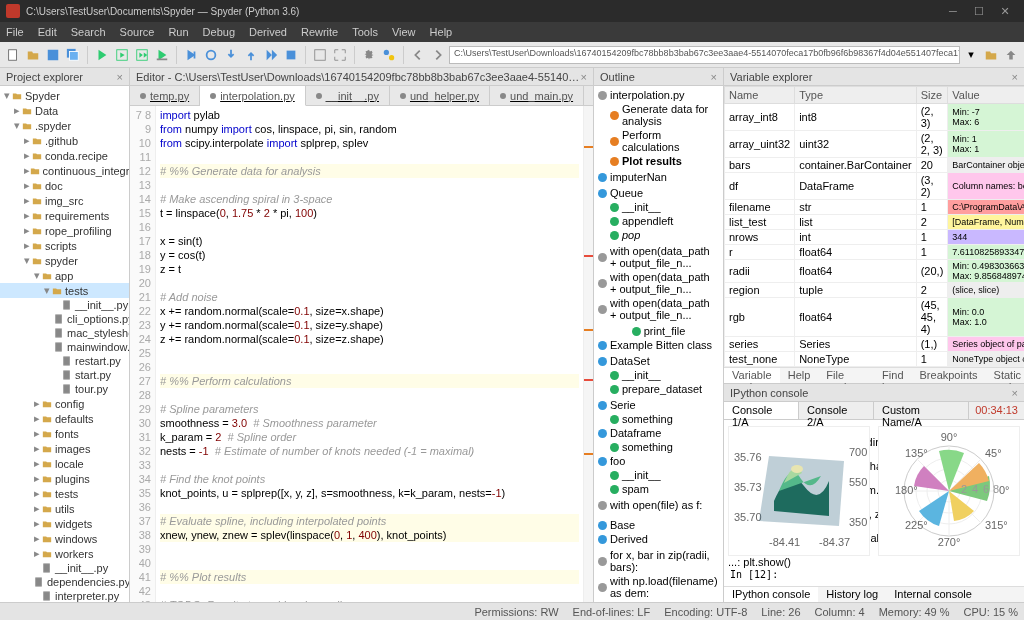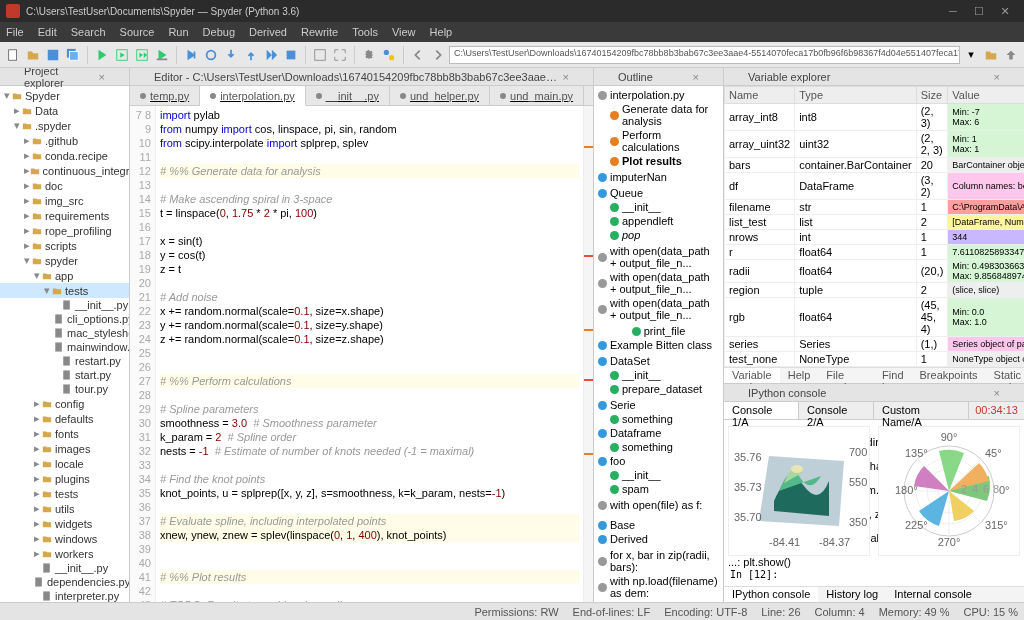--- a/index.html
+++ b/index.html
@@ -9,21 +9,21 @@
 .titlebar .title { flex: 1; font-size: 10px; }
 .titlebar .winbtn { width: 26px; text-align: center; color: #999; cursor: pointer; }
 .menubar { background: #3a3a3a; color: #ccc; height: 20px; display: flex; padding: 0 6px; gap: 14px; align-items: center; font-size: 10px; }
 .menubar span { cursor: pointer; }
 .toolbar { background: #e8e8e8; height: 26px; border-bottom: 1px solid #ccc; display: flex; align-items: center; padding: 0 4px; gap: 2px; }
 .tbtn { width: 18px; height: 18px; display: flex; align-items: center; justify-content: center; cursor: pointer; border-radius: 2px; }
 .tbtn svg { width: 14px; height: 14px; }
 .tsep { width: 1px; height: 18px; background: #ccc; margin: 0 3px; }
 .pathbox { flex: 1; height: 18px; background: #fff; border: 1px solid #bbb; font-size: 9px; padding: 1px 4px; overflow: hidden; white-space: nowrap; color: #555; }
 .main { flex: 1; display: flex; overflow: hidden; }
-.pane-header { background: #e4e4e4; border-bottom: 1px solid #ccc; height: 18px; font-size: 10px; padding: 2px 24px; color: #444; display: flex; align-items: center; }
+.pane-header { background: #e4e4e4; border-bottom: 1px solid #ccc; height: 18px; font-size: 10px; padding: 2px 6px; color: #444; display: flex; align-items: center; }
 .pane-header .x { margin-left: auto; color: #888; cursor: pointer; }
 
 .explorer { width: 130px; border-right: 1px solid #ccc; background: #fff; display: flex; flex-direction: column; }
 .tree { flex: 1; overflow: auto; padding: 2px 0; font-size: 10px; }
 .tree-item { padding: 1px 0 1px 4px; white-space: nowrap; color: #333; cursor: pointer; display: flex; align-items: center; }
 .ti-icon { width: 10px; height: 10px; margin-right: 3px; flex-shrink: 0; }
 .folder { fill: #d4a84b; }
 .file-ic { fill: #888; }
 .arrow { width: 8px; display: inline-block; color: #888; }
 

